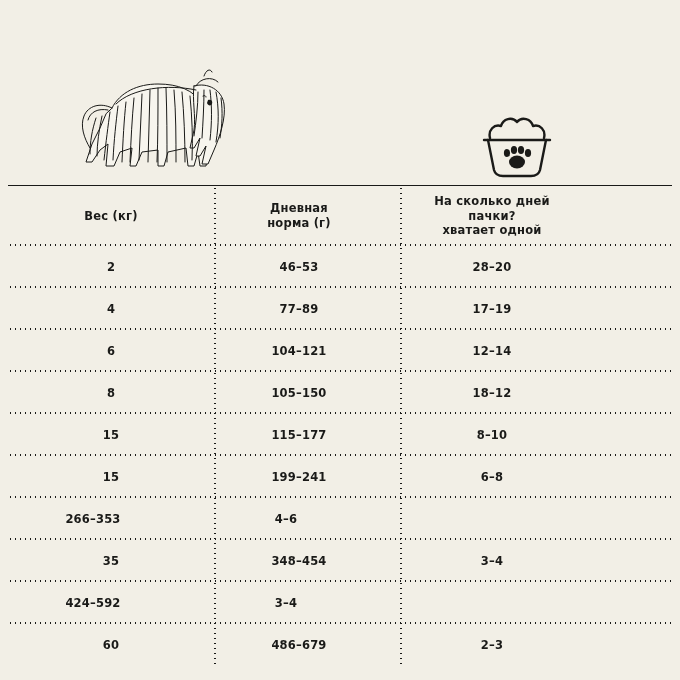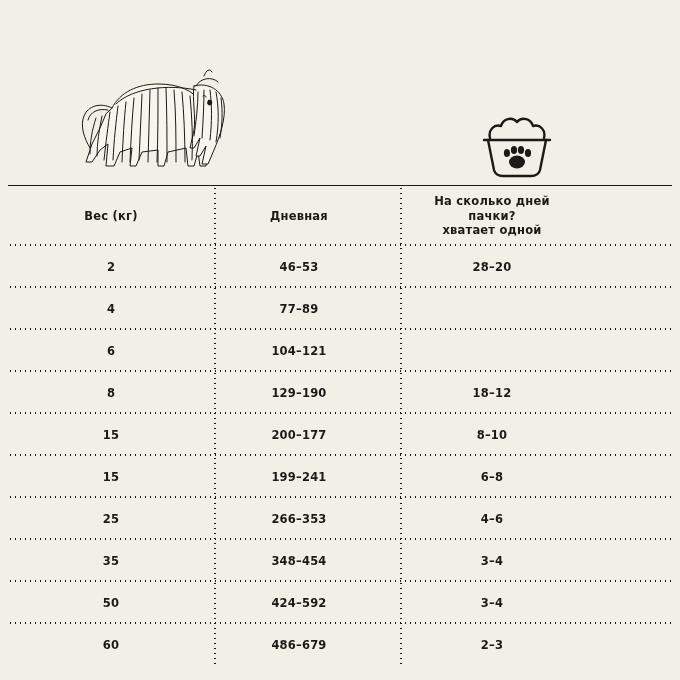--- a/index.html
+++ b/index.html
@@ -184,85 +184,86 @@
 
   <div class="vline vline-1"></div>
   <div class="vline vline-2"></div>
 
   <div class="table">
 
     <div class="row head">
       <div class="cell c-weight">Вес (кг)</div>
       <div class="cell c-norm">
         <div>Дневная</div>
+        <div>норма (г)</div>
       </div>
       <div class="cell c-days">
         <div>На сколько дней</div>
         <div>пачки?</div>
         <div>хватает одной</div>
       </div>
       <div class="sep"></div>
     </div>
 
     <div class="row data">
       <div class="cell c-weight">2</div>
       <div class="cell c-norm">46–53</div>
       <div class="cell c-days">28–20</div>
       <div class="sep"></div>
     </div>
 
     <div class="row data">
       <div class="cell c-weight">4</div>
       <div class="cell c-norm">77–89</div>
+      <div class="cell c-days">17–19</div>
       <div class="sep"></div>
     </div>
 
     <div class="row data">
       <div class="cell c-weight">6</div>
       <div class="cell c-norm">104–121</div>
+      <div class="cell c-days">12–14</div>
       <div class="sep"></div>
     </div>
 
     <div class="row data">
       <div class="cell c-weight">8</div>
-      <div class="cell c-norm">129–190</div>
+      <div class="cell c-norm">105–150</div>
       <div class="cell c-days">18–12</div>
       <div class="sep"></div>
     </div>
 
     <div class="row data">
       <div class="cell c-weight">15</div>
-      <div class="cell c-norm">200–177</div>
+      <div class="cell c-norm">115–177</div>
       <div class="cell c-days">8–10</div>
       <div class="sep"></div>
     </div>
 
     <div class="row data">
       <div class="cell c-weight">15</div>
       <div class="cell c-norm">199–241</div>
       <div class="cell c-days">6–8</div>
       <div class="sep"></div>
     </div>
 
     <div class="row data">
-      <div class="cell c-weight">25</div>
       <div class="cell c-norm">266–353</div>
       <div class="cell c-days">4–6</div>
       <div class="sep"></div>
     </div>
 
     <div class="row data">
       <div class="cell c-weight">35</div>
       <div class="cell c-norm">348–454</div>
       <div class="cell c-days">3–4</div>
       <div class="sep"></div>
     </div>
 
     <div class="row data">
-      <div class="cell c-weight">50</div>
       <div class="cell c-norm">424–592</div>
       <div class="cell c-days">3–4</div>
       <div class="sep"></div>
     </div>
 
     <div class="row data">
       <div class="cell c-weight">60</div>
       <div class="cell c-norm">486–679</div>
       <div class="cell c-days">2–3</div>
     </div>

